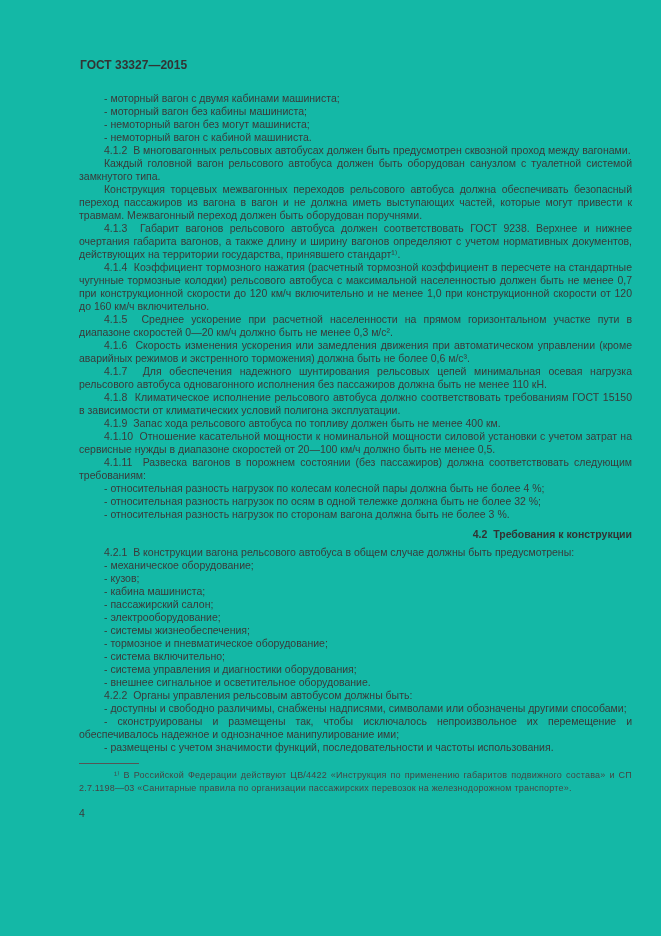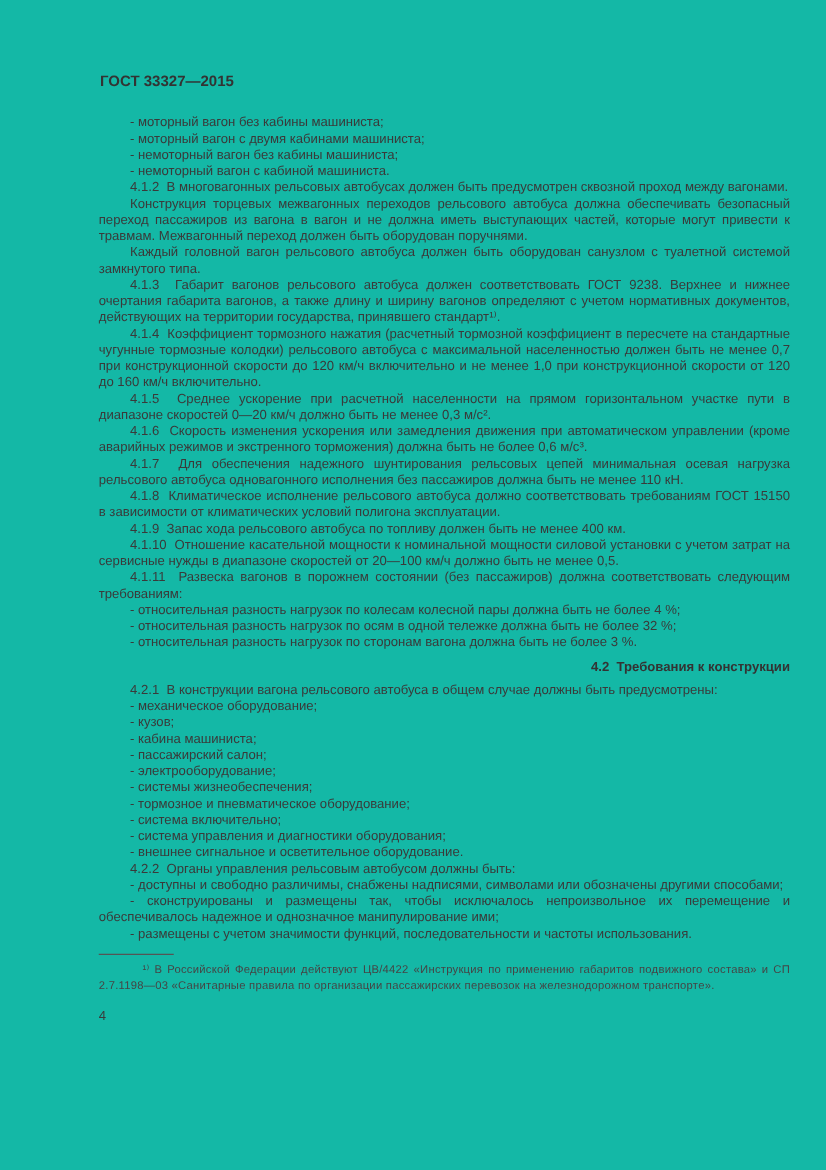--- a/index.html
+++ b/index.html
@@ -67,27 +67,27 @@
     color: #3a3a3a;
   }
 </style>
 </head>
 <body>
 
 <div class="page">
   <div class="doc-header">ГОСТ 33327—2015</div>
 
   <div class="content" id="content">
+      <p class="bullet">- моторный вагон с двумя кабинами машиниста;</p>
       <p class="bullet">- моторный вагон без кабины машиниста;</p>
-      <p class="bullet">- моторный вагон с двумя кабинами машиниста;</p>
-      <p class="bullet">- немоторный вагон без кабины машиниста;</p>
+      <p class="bullet">- немоторный вагон без могут машиниста;</p>
       <p class="bullet">- немоторный вагон с кабиной машиниста.</p>
       <p class="para">4.1.2&nbsp; В многовагонных рельсовых автобусах должен быть предусмотрен сквозной проход между вагонами.</p>
+      <p class="para">Каждый головной вагон рельсового автобуса должен быть оборудован санузлом с туалетной системой замкнутого типа.</p>
       <p class="para">Конструкция торцевых межвагонных переходов рельсового автобуса должна обеспечивать безопасный переход пассажиров из вагона в вагон и не должна иметь выступающих частей, которые могут привести к травмам. Межвагонный переход должен быть оборудован поручнями.</p>
-      <p class="para">Каждый головной вагон рельсового автобуса должен быть оборудован санузлом с туалетной системой замкнутого типа.</p>
       <p class="para">4.1.3&nbsp; Габарит вагонов рельсового автобуса должен соответствовать ГОСТ 9238. Верхнее и нижнее очертания габарита вагонов, а также длину и ширину вагонов определяют с учетом нормативных документов, действующих на территории государства, принявшего стандарт¹⁾.</p>
       <p class="para">4.1.4&nbsp; Коэффициент тормозного нажатия (расчетный тормозной коэффициент в пересчете на стандартные чугунные тормозные колодки) рельсового автобуса с максимальной населенностью должен быть не менее 0,7 при конструкционной скорости до 120 км/ч включительно и не менее 1,0 при конструкционной скорости от 120 до 160 км/ч включительно.</p>
       <p class="para">4.1.5&nbsp; Среднее ускорение при расчетной населенности на прямом горизонтальном участке пути в диапазоне скоростей 0—20 км/ч должно быть не менее 0,3 м/с².</p>
       <p class="para">4.1.6&nbsp; Скорость изменения ускорения или замедления движения при автоматическом управлении (кроме аварийных режимов и экстренного торможения) должна быть не более 0,6 м/с³.</p>
       <p class="para">4.1.7&nbsp; Для обеспечения надежного шунтирования рельсовых цепей минимальная осевая нагрузка рельсового автобуса одновагонного исполнения без пассажиров должна быть не менее 110 кН.</p>
       <p class="para">4.1.8&nbsp; Климатическое исполнение рельсового автобуса должно соответствовать требованиям ГОСТ 15150 в зависимости от климатических условий полигона эксплуатации.</p>
       <p class="para">4.1.9&nbsp; Запас хода рельсового автобуса по топливу должен быть не менее 400 км.</p>
       <p class="para">4.1.10&nbsp; Отношение касательной мощности к номинальной мощности силовой установки с учетом затрат на сервисные нужды в диапазоне скоростей от 20—100 км/ч должно быть не менее 0,5.</p>
       <p class="para">4.1.11&nbsp; Развеска вагонов в порожнем состоянии (без пассажиров) должна соответствовать следующим требованиям:</p>
       <p class="bullet">- относительная разность нагрузок по колесам колесной пары должна быть не более 4 %;</p>

